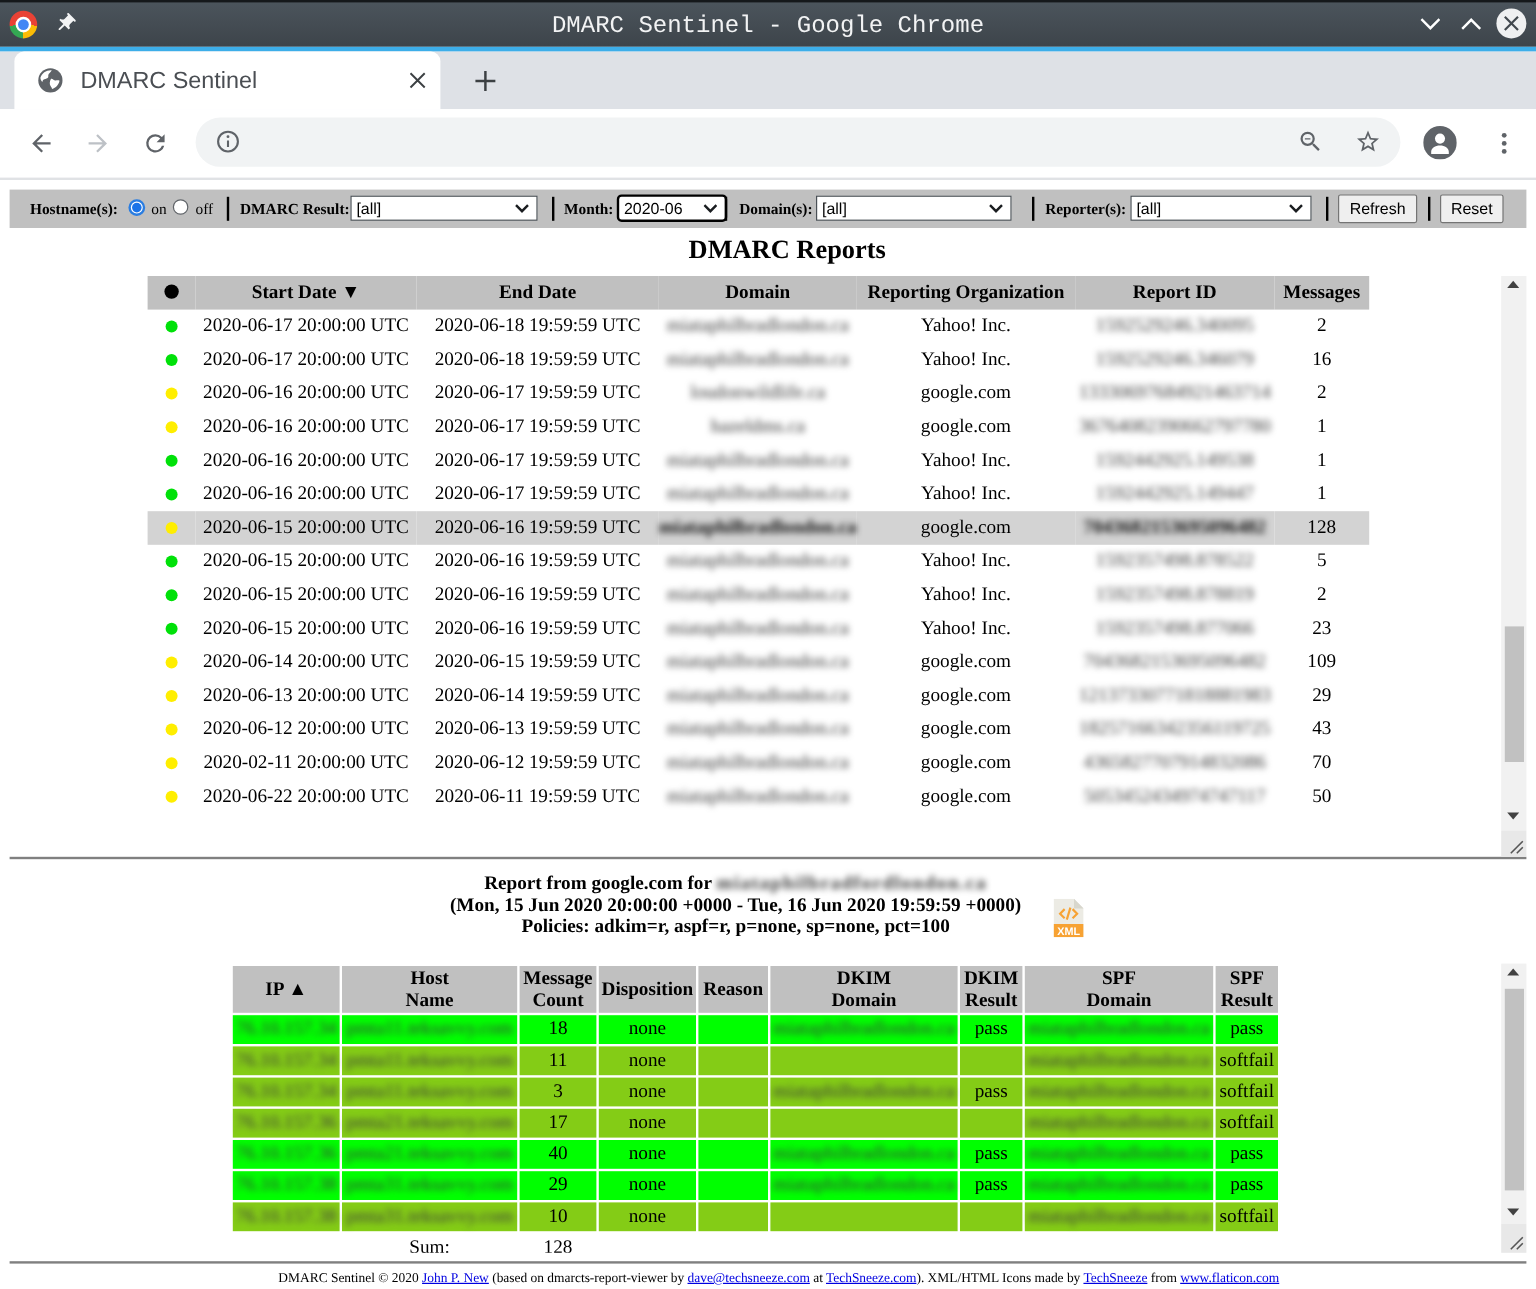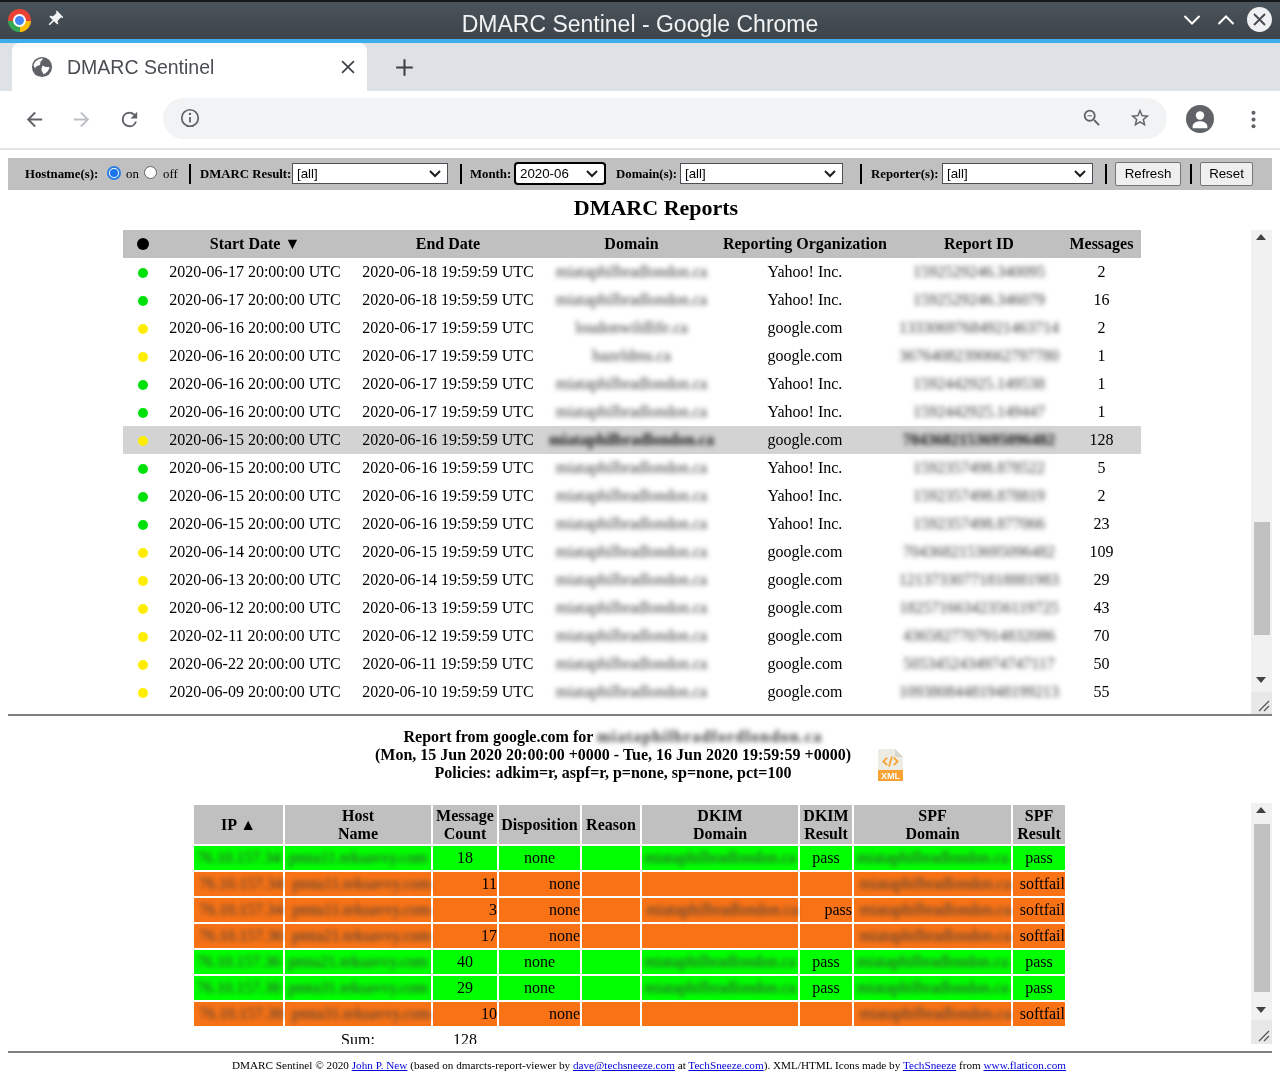--- a/index.html
+++ b/index.html
@@ -6,21 +6,21 @@
 * { margin:0; padding:0; box-sizing:border-box; }
 html,body { width:1280px; height:1074px; overflow:hidden; background:#fff; }
 body { font-family:"Liberation Serif", serif; font-size:16px; color:#000; position:relative; }
 .abs { position:absolute; }
 
 #titlebar { position:absolute; left:0; top:0; width:1280px; height:39px;
   background:linear-gradient(#4c555d,#3d444a); }
 #titlebar::before { content:""; position:absolute; left:0; top:0; width:100%; height:2px; background:#15181b; }
 #bluebar { position:absolute; left:0; top:39px; width:1280px; height:4px; background:#3daee9; }
 #wintitle { position:absolute; left:0; top:10.5px; width:100%; text-align:center;
-  font-family:Liberation Sans, sans-serif; font-size:23px; color:#f2f3f4; }
+  font-family:Liberation Mono, monospace; font-size:20px; color:#f2f3f4; }
 #chromelogo { position:absolute; left:8px; top:9px; width:23px; height:23px; border-radius:50%;
   background:conic-gradient(from 0deg, #e94235 0deg 95deg, #fbbc05 95deg 180deg, #34a853 180deg 265deg, #e94235 265deg 360deg); }
 #chromelogo::before { content:""; position:absolute; left:5px; top:5px; width:13px; height:13px; border-radius:50%;
   background:#fff; }
 #chromelogo::after { content:""; position:absolute; left:7px; top:7px; width:9px; height:9px; border-radius:50%;
   background:#4286f5; }
 #tabstrip { position:absolute; left:0; top:43px; width:1280px; height:48px; background:#dee1e6; }
 #tab { position:absolute; left:12px; top:0; width:355px; height:48px; background:#fff; border-radius:8px 8px 0 0; }
 #tabtitle { position:absolute; left:55px; top:12px; font-family:"Liberation Sans",sans-serif; font-size:19.5px; line-height:24px; color:#4a4e53; }
 #toolbar { position:absolute; left:0; top:91px; width:1280px; height:57px; background:#fff; }
@@ -47,21 +47,21 @@
 .dot { display:inline-block; width:10px; height:10px; border-radius:50%; vertical-align:-1px; }
 .dg { background:#00e109; } .dy { background:#ffee00; } .dk { background:#000; width:12px; height:12px; }
 .blur { filter:blur(2.6px); color:#3a3a3a; }
 .hr { position:absolute; left:8px; width:1264px; height:2.5px; background:#808080; }
 #rpthead { position:absolute; left:0; top:727.5px; width:1226px; text-align:center; font-weight:bold; line-height:18.3px; }
 #scroll2 { position:absolute; left:8px; top:803px; width:1264px; height:241px; overflow:hidden; }
 #t2 { margin-left:184px; border-spacing:2px; font-size:16px; }
 #t2 th { background:#c0c0c0; font-weight:bold; text-align:center; line-height:17.5px; padding:2px; }
 #t2 td { text-align:center; line-height:24px; padding:0; }
 #t2 .G td { background:#00ff00; }
-#t2 .Y td { background:#f97316;text-align:right; }
+#t2 .Y td { background:#84cc16; }
 #t2 tr.sum td { background:#fff; }
 #footer { position:absolute; left:18px; top:1059px; width:1262px; text-align:center; font-size:11.2px; }
 #footer a { color:#0000e0; }
 
 .sbtrack { position:absolute; left:1251px; width:21px; background:#f1f1f1; }
 .sbthumb { position:absolute; left:1253.5px; width:16px; background:#c1c1c1; }
 .sbgrip  { position:absolute; left:1251px; width:21px; background:#e8e8e8; }
 .sbarrow { position:absolute; left:1256px; width:0; height:0; border-left:5.5px solid transparent; border-right:5.5px solid transparent; }
 .up { border-bottom:6px solid #424242; }
 .dn { border-top:6px solid #424242; }
@@ -325,29 +325,20 @@
         </tr>
 <tr>
           <td><span class="dot dy"></span></td>
           <td>2020-06-22 20:00:00 UTC</td>
           <td>2020-06-11 19:59:59 UTC</td>
           <td><span class="blur">miataphilbradlondon.ca</span></td>
           <td>google.com</td>
           <td><span class="blur">5053452434974747117</span></td>
           <td>50</td>
         </tr>
-<tr>
-          <td><span class="dot dy"></span></td>
-          <td>2020-06-09 20:00:00 UTC</td>
-          <td>2020-06-10 19:59:59 UTC</td>
-          <td><span class="blur">miataphilbradlondon.ca</span></td>
-          <td>google.com</td>
-          <td><span class="blur">10938084481948199213</span></td>
-          <td>55</td>
-        </tr>
 </tbody>
     </table>
   </div>
 <div class="hr" style="top:713.5px"></div>
 <div id="rpthead">
   Report from google.com for <span class="blur" style="letter-spacing:1.2px">miataphilbradfordlondon.ca</span><br>
   (Mon, 15 Jun 2020 20:00:00 +0000 - Tue, 16 Jun 2020 19:59:59 +0000)<br>
   Policies: adkim=r, aspf=r, p=none, sp=none, pct=100
 </div>
 <svg id="xmlicon" class="abs" style="left:878px; top:749px" width="25" height="32" viewBox="0 0 25 32">

